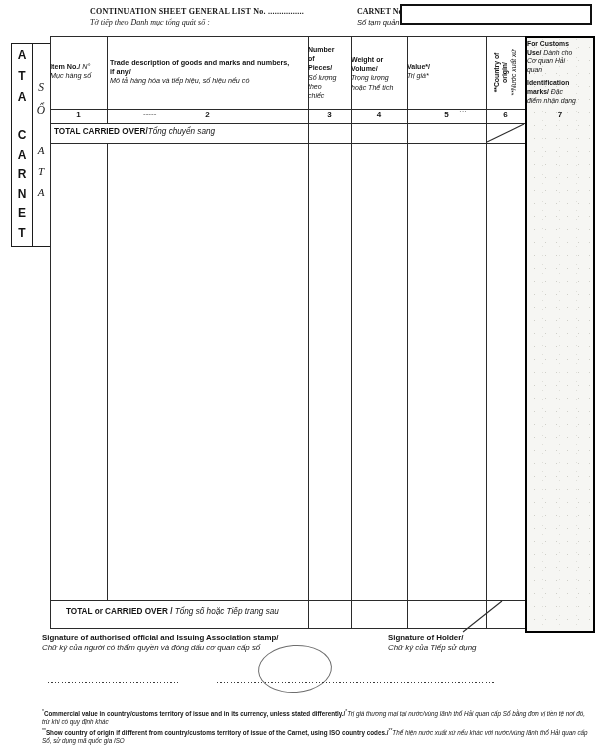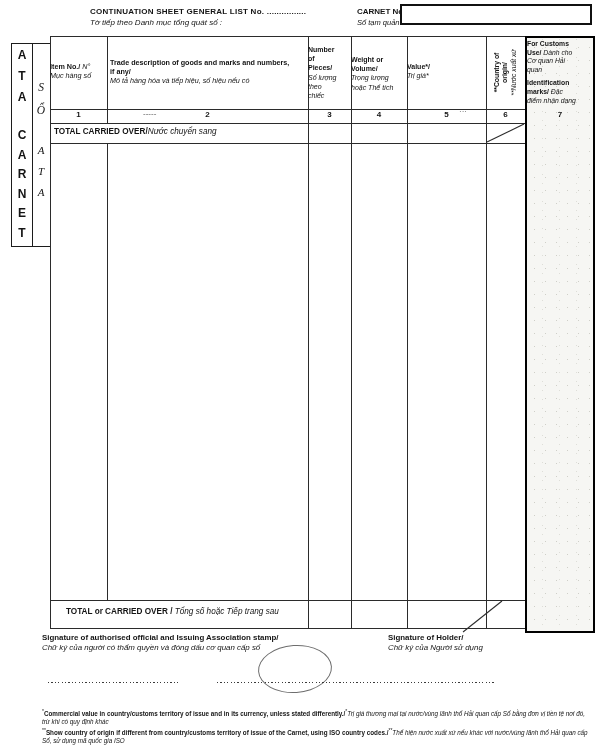--- a/index.html
+++ b/index.html
@@ -9,21 +9,21 @@
     font-family:"Liberation Sans", sans-serif; color:#141414; overflow:hidden;
     margin:0 auto;
   }
   .abs { position:absolute; }
   .b { font-weight:bold; }
   .i { font-style:italic; }
   .pre { white-space:pre-line; }
   .ctr { text-align:center; }
   .hl { position:absolute; height:1px; background:#2b2b2b; }
   .vl { position:absolute; width:1px; background:#2b2b2b; }
-  .t8  { font-size:8px; line-height:10px; }
+  .t8  { font-size:8px; line-height:10px;font-family:Liberation Serif, serif; }
   .t75 { font-size:7.5px; line-height:9.5px; }
   .t72 { font-size:7.2px; line-height:9px; }
   .t7  { font-size:7px; line-height:9.2px; }
   .t68 { font-size:6.8px; line-height:8.6px; }
   .t62 { font-size:6.3px; line-height:7.8px; }
   .hdrcell { position:absolute; text-align:left; }
   .numcell { position:absolute; top:110px; height:12px; font-weight:bold; font-size:8px; text-align:center; }
   .totlabel { position:absolute; font-size:8.2px; }
   .dotline { position:absolute; height:2px;
     background:repeating-linear-gradient(90deg,#3a3a3a 0 1.2px,transparent 1.2px 3.4px);
@@ -144,38 +144,38 @@
   <div class="numcell" style="left:308px; width:43px;">3</div>
   <div class="numcell" style="left:351px; width:56px;">4</div>
   <div class="numcell" style="left:407px; width:79px;">5</div>
   <div class="numcell" style="left:486px; width:39px;">6</div>
   <div class="numcell" style="left:527px; width:66px;">7</div>
 
   <div class="abs" style="left:143px; top:109px; font-size:8px; color:#555;">-----</div>
   <div class="abs" style="left:459px; top:107px; font-size:8px; color:#777;">···</div>
 
   <div class="totlabel" style="left:54px; top:127px;">
-    <span class="b">TOTAL CARRIED OVER/</span><span class="i">Nước chuyển sang</span>
+    <span class="b">TOTAL CARRIED OVER/</span><span class="i">Tổng chuyển sang</span>
   </div>
 
   <div class="abs" style="left:51px; top:144px; width:473px; height:455px;"></div>
 
   <div class="totlabel" style="left:66px; top:607px;">
     <span class="b">TOTAL or CARRIED OVER / </span><span class="i">Tổng số hoặc Tiếp trang sau</span>
   </div>
 
   <svg class="abs" style="left:0; top:0; pointer-events:none;" width="601" height="747" viewBox="0 0 601 747">
     <line x1="487" y1="142" x2="524" y2="124" stroke="#2d2d2d" stroke-width="1.1"></line>
     <line x1="463" y1="632" x2="502" y2="601" stroke="#2d2d2d" stroke-width="1.1"></line>
   </svg>
 
   <div class="abs i" style="left:42px; top:643px; font-size:7.9px;">Chữ ký của người có thẩm quyền và đóng dấu cơ quan cấp số</div>
   <div class="abs b" style="left:42px; top:633px; font-size:7.9px;">Signature of authorised official and Issuing Association stamp/</div>
   <div class="abs b" style="left:388px; top:633px; font-size:7.9px;">Signature of Holder/</div>
-  <div class="abs i" style="left:388px; top:643px; font-size:7.9px;">Chữ ký của Người sử dụng</div>
+  <div class="abs i" style="left:388px; top:643px; font-size:7.9px;">Chữ ký của Tiếp sử dụng</div>
 
   <div class="abs" style="left:258px; top:645px; width:74px; height:48px; border:1.3px solid #6e6e6e; border-radius:50%; transform:rotate(-4deg);"></div>
 
   <div class="dotline" style="left:48px;  top:682px; width:130px;"></div>
   <div class="dotline" style="left:217px; top:682px; width:277px;"></div>
 
   <div class="abs t62" style="left:42px; top:708px; width:552px;">
     <div><sup>*</sup><span class="b">Commercial value in country/customs territory of issue and in its currency, unless stated differently./</span><sup>*</sup><span class="i">Trị giá thương mại tại nước/vùng lãnh thổ Hải quan cấp Sổ bằng đơn vị tiền tệ nơi đó, trừ khi có quy định khác</span></div>
     <div style="margin-top:1px;"><sup>**</sup><span class="b">Show country of origin if different from country/customs territory of issue of the Carnet, using ISO country codes./</span><sup>**</sup><span class="i">Thể hiện nước xuất xứ nếu khác với nước/vùng lãnh thổ Hải quan cấp Sổ, sử dụng mã quốc gia ISO</span></div>
   </div>

